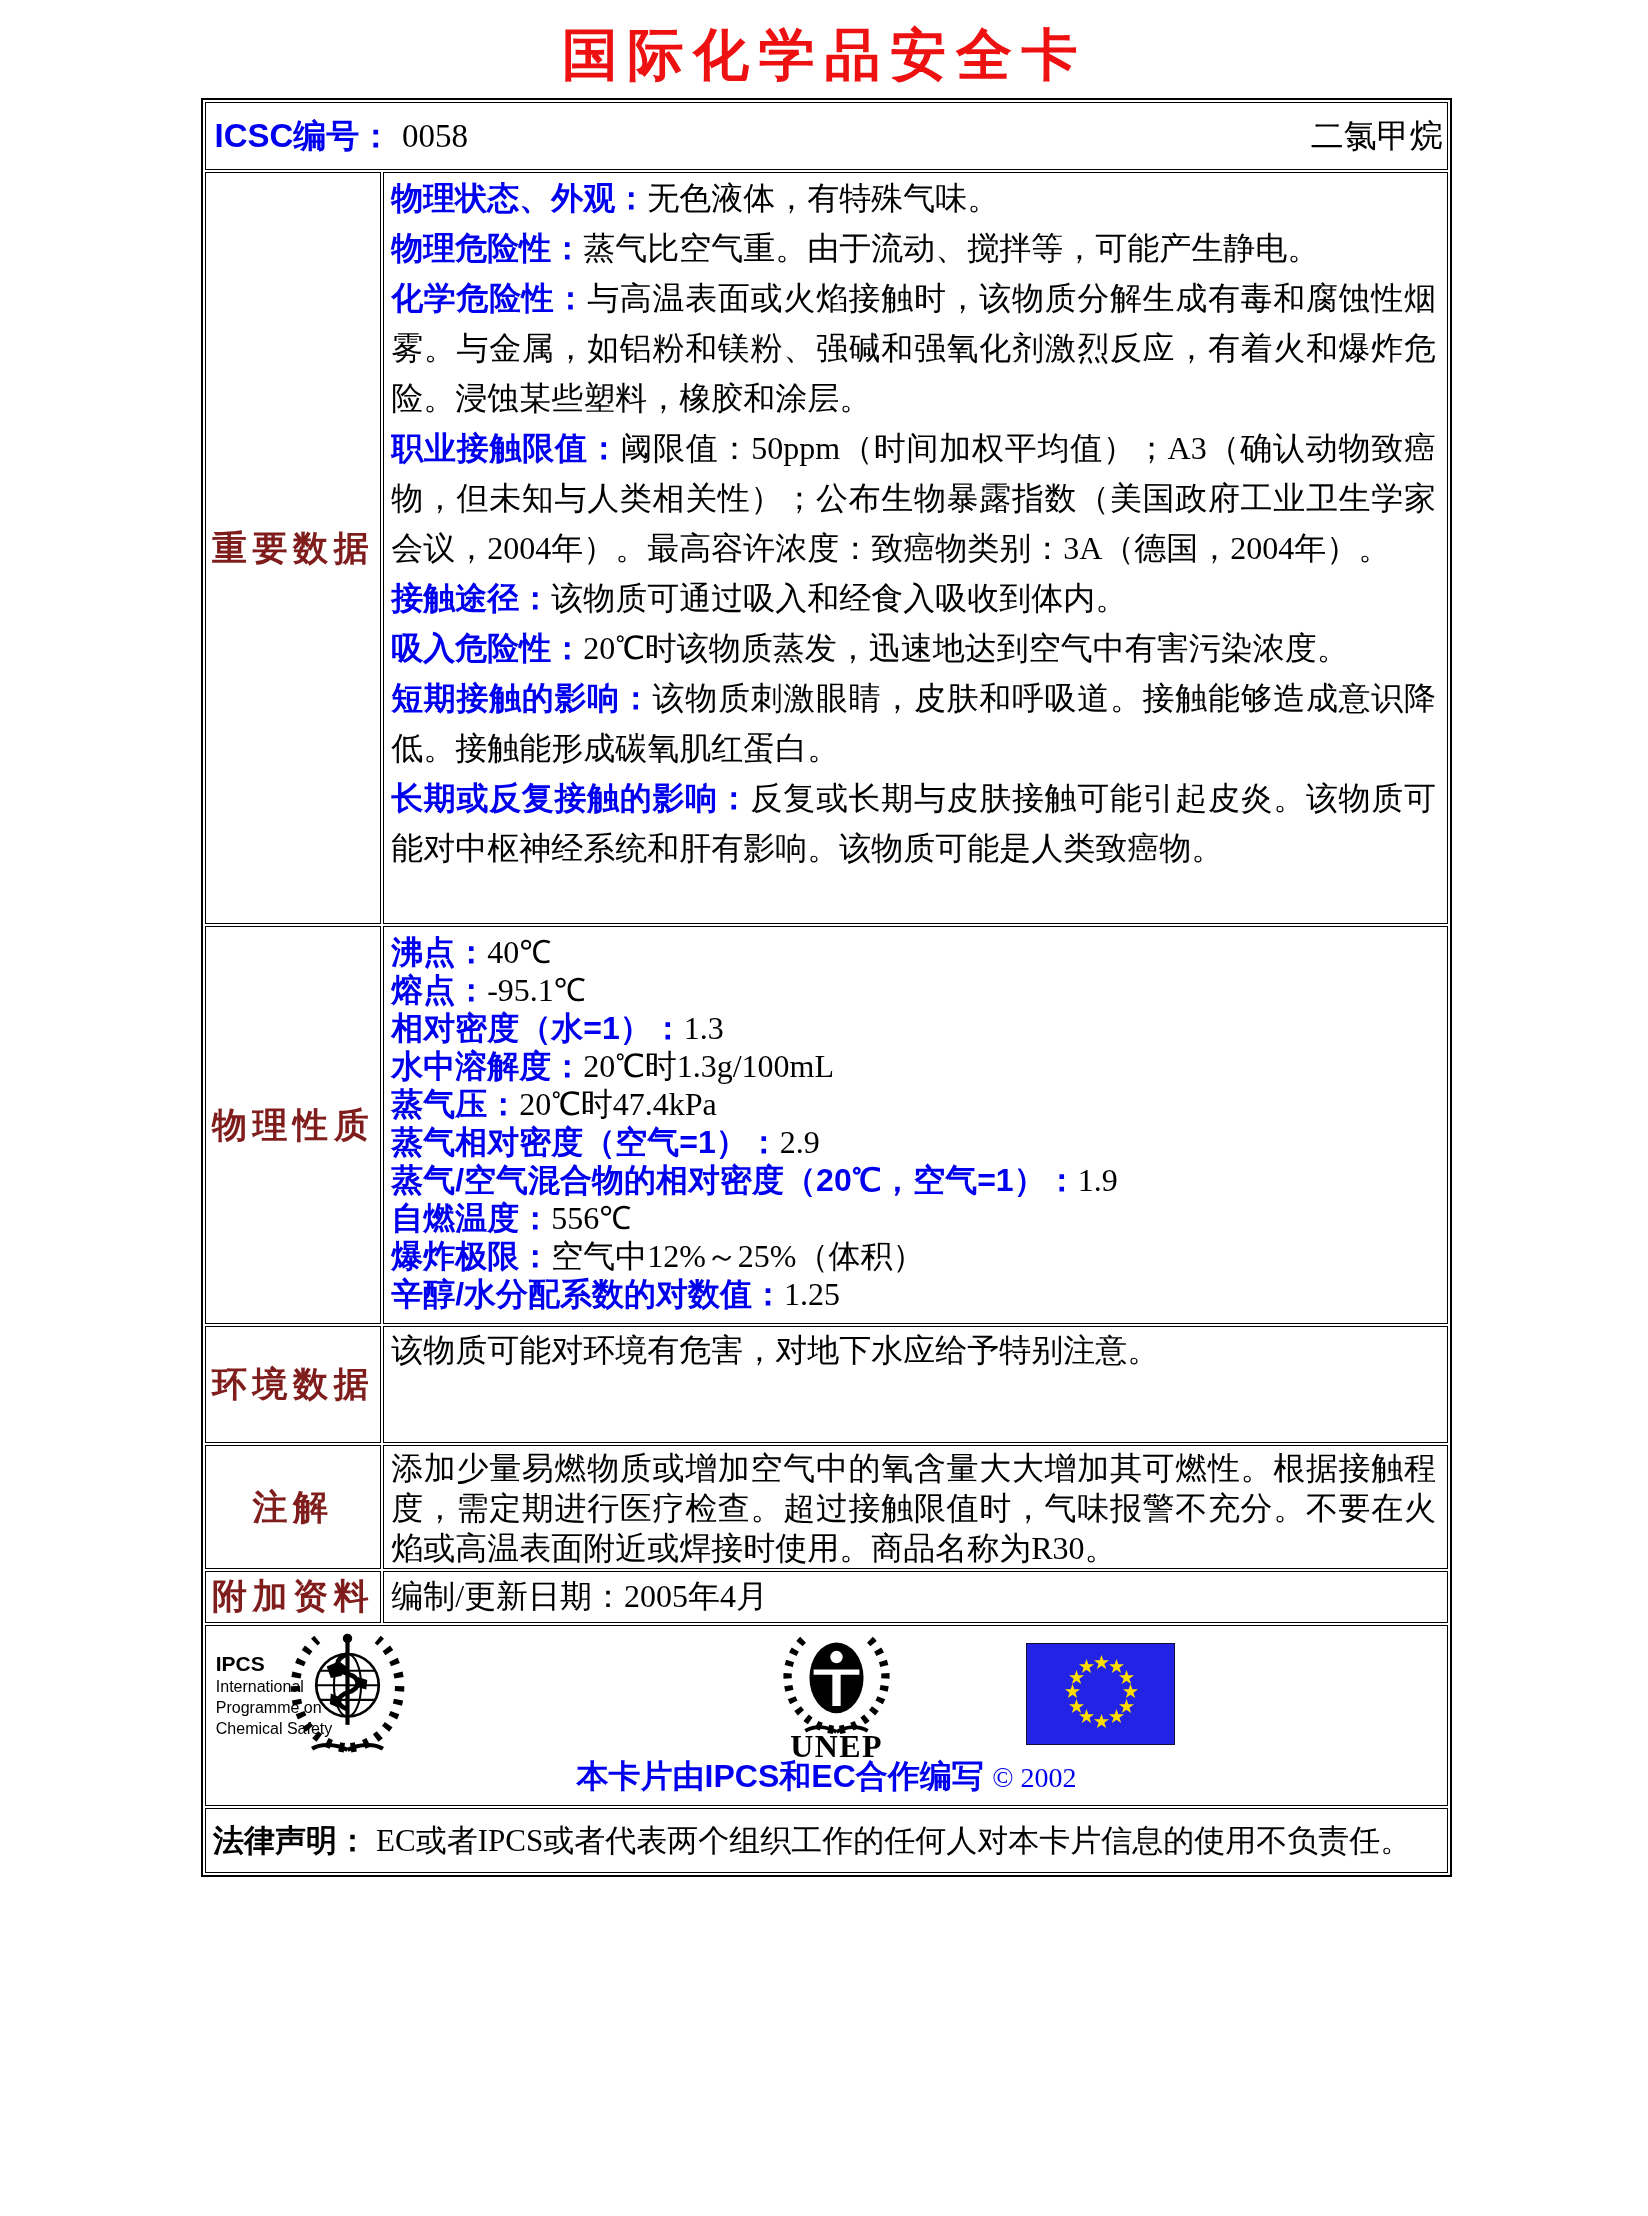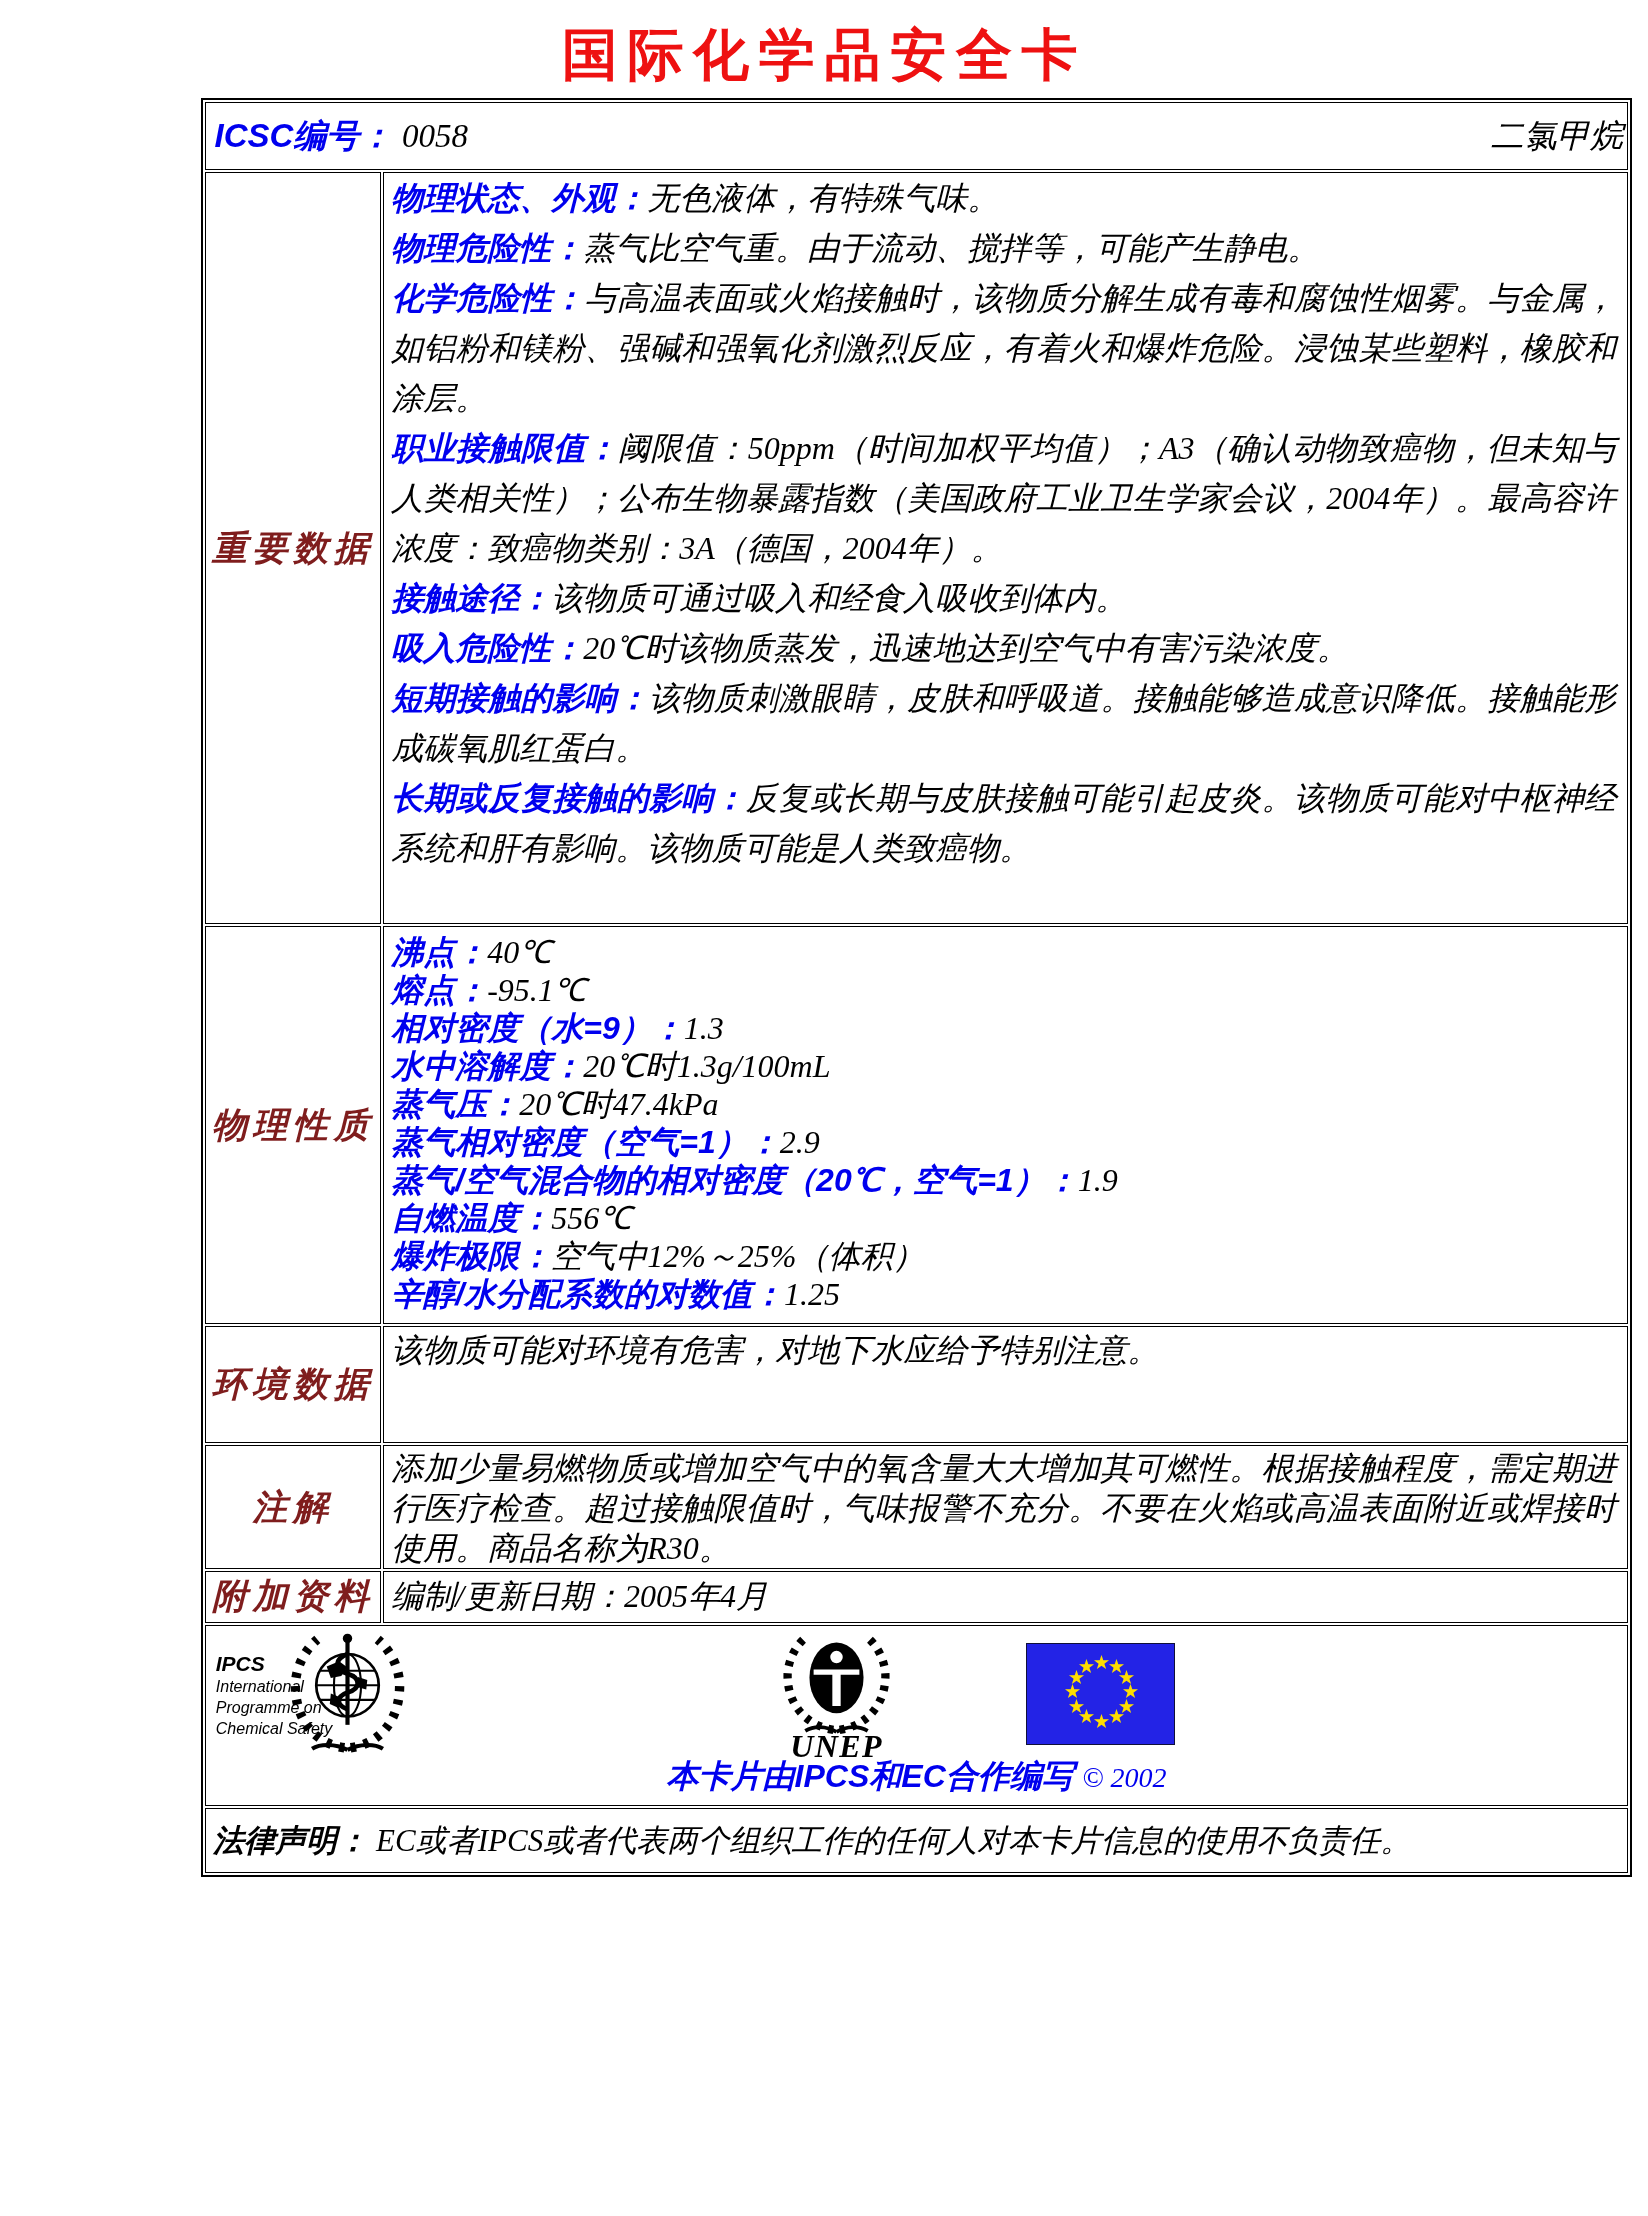--- a/index.html
+++ b/index.html
@@ -1,22 +1,22 @@
 <!DOCTYPE html>
 <html style="font-size:11px"><head>
 <meta charset="utf-8">
 <style>
   html,body{margin:0;padding:0;background:#ffffff;}
   .page{position:relative;width:1649px;height:2216px;background:#fff;overflow:hidden;
         font-family:"Liberation Serif", serif;color:#000;}
   .title{position:absolute;top:21px;left:0;width:100%;height:67px;line-height:67px;
          text-align:center;color:#ee1111;font-weight:bold;font-size:56px;letter-spacing:9.7px;
          font-family:"Liberation Sans", sans-serif;}
-  .card{position:absolute;left:201px;top:98px;width:1431px;box-sizing:border-box;
-        border:2.8px solid #000;background:#fff;padding:2.1px;display:flex;flex-direction:column;row-gap:2.1px;font-style:italic;}
+  .card{position:absolute;left:201px;top:98px;width:1251px;box-sizing:border-box;
+        border:2.8px solid #000;background:#fff;padding:2.1px;display:flex;flex-direction:column;row-gap:2.1px;}
   .row{display:flex;column-gap:2.1px;}
   .cell{border:1.4px solid #000;box-sizing:border-box;background:#fff;}
   .side{flex:0 0 176px;display:flex;align-items:center;justify-content:center;
         color:#7f1d1d;font-weight:bold;font-family:"Liberation Sans", sans-serif;
         font-size:35px;letter-spacing:5.6px;text-align:center;}
   .content{flex:1 1 auto;font-size:32px;}
   
   .r-header{min-height:68px;}
   .r-header .cell{flex:1;display:flex;align-items:center;justify-content:space-between;
                   padding:0 4.2px 0 8.4px;font-size:33px;}
@@ -88,21 +88,21 @@
         <p class="para"><span class="lbl">短期接触的影响：</span><span>该物质刺激眼睛，皮肤和呼吸道。接触能够造成意识降低。接触能形成碳氧肌红蛋白。</span></p>
         <p class="para"><span class="lbl">长期或反复接触的影响：</span><span>反复或长期与皮肤接触可能引起皮炎。该物质可能对中枢神经系统和肝有影响。该物质可能是人类致癌物。</span></p>
       </div>
     </div>
 
     <div class="row r-physical">
       <div class="cell side">物理性质</div>
       <div class="cell content">
         <p class="prop-line"><span class="lbl">沸点：</span><span>40℃</span></p>
         <p class="prop-line"><span class="lbl">熔点：</span><span>-95.1℃</span></p>
-        <p class="prop-line"><span class="lbl">相对密度（水=9）：</span><span>1.3</span></p>
+        <p class="prop-line"><span class="lbl">相对密度（水=1）：</span><span>1.3</span></p>
         <p class="prop-line"><span class="lbl">水中溶解度：</span><span>20℃时1.3g/100mL</span></p>
         <p class="prop-line"><span class="lbl">蒸气压：</span><span>20℃时47.4kPa</span></p>
         <p class="prop-line"><span class="lbl">蒸气相对密度（空气=1）：</span><span>2.9</span></p>
         <p class="prop-line"><span class="lbl">蒸气/空气混合物的相对密度（20℃，空气=1）：</span><span>1.9</span></p>
         <p class="prop-line"><span class="lbl">自燃温度：</span><span>556℃</span></p>
         <p class="prop-line"><span class="lbl">爆炸极限：</span><span>空气中12%～25%（体积）</span></p>
         <p class="prop-line"><span class="lbl">辛醇/水分配系数的对数值：</span><span>1.25</span></p>
       </div>
     </div>
 

